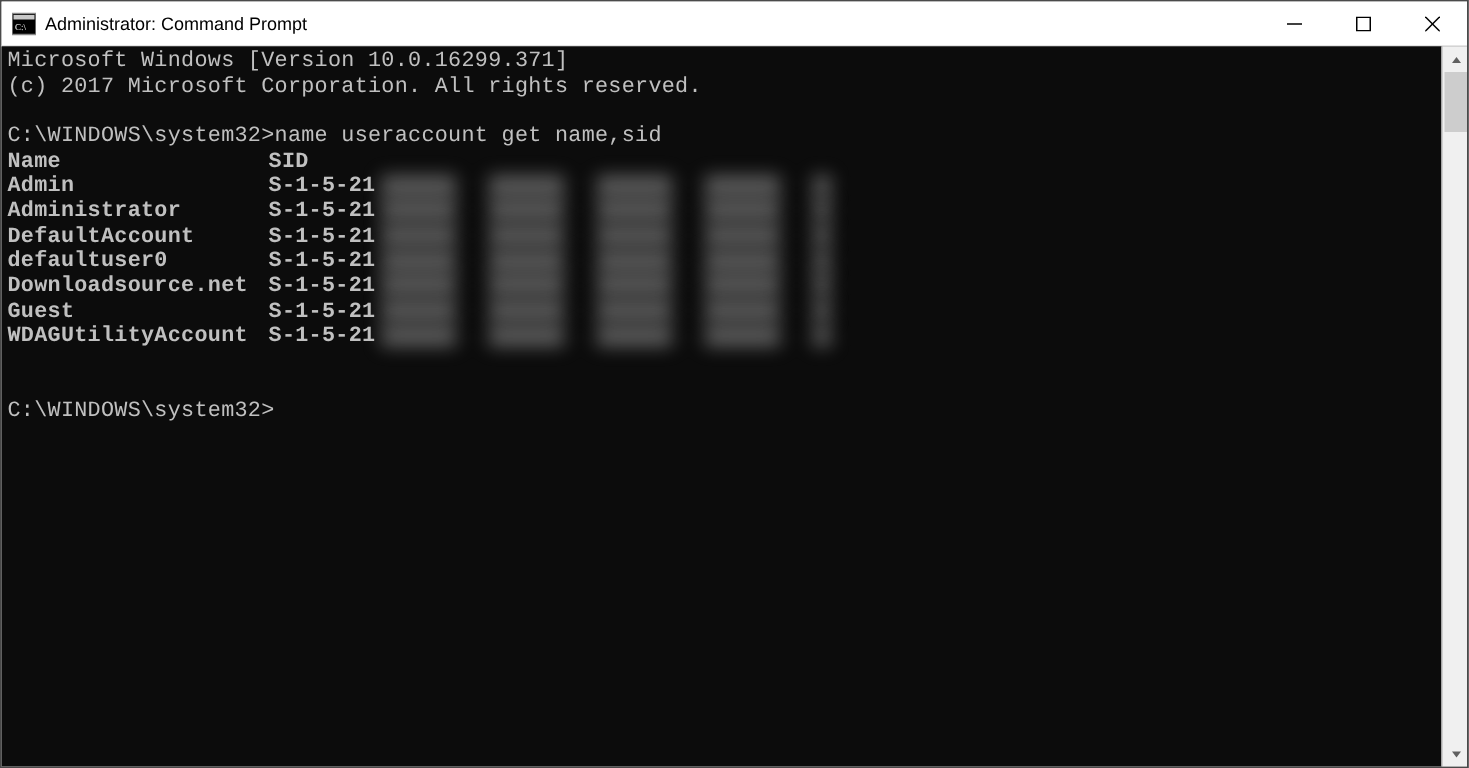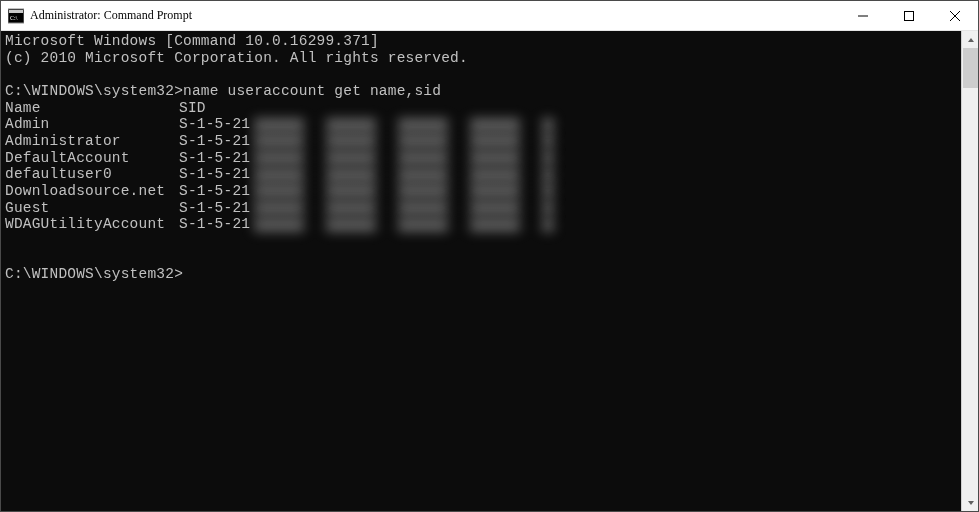--- a/index.html
+++ b/index.html
@@ -25,21 +25,20 @@
       margin-right: 6px;
       display: flex;
       align-items: center;
       justify-content: center;
     }
     .titlebar-title {
       font-size: 12px;
       color: #000;
       flex: 1;
       white-space: nowrap;
-      font-family: Liberation Serif, serif;
     }
     .titlebar-controls {
       display: flex;
       height: 100%;
     }
     .titlebar-btn {
       width: 46px;
       height: 30px;
       display: flex;
       align-items: center;
@@ -92,21 +91,21 @@
       background: #f0f0f0;
     }
     .scroll-thumb {
       position: absolute;
       top: 0;
       width: 15px;
       left: 1px;
       height: 40px;
       background: #cdcdcd;
     }
-    .row { display: block; }
+    .row { display: block; font-weight: bold; }
     .cell-name { display: inline-block; width: 20ch; }
     .cell-sid { display: inline-block; }
     .blur-box {
       display: inline-block;
       width: 300px;
       height: 14px;
       vertical-align: middle;
       margin-left: 4px;
       filter: blur(6px);
       background: repeating-linear-gradient(90deg, rgba(190,190,190,0.45) 0 50px, rgba(12,12,12,0.0) 50px 72px);
@@ -139,22 +138,22 @@
     <div class="titlebar-btn close">
       <svg width="10" height="10" viewBox="0 0 10 10">
           <line x1="0" y1="0" x2="10" y2="10" stroke="#000" stroke-width="1"></line>
           <line x1="10" y1="0" x2="0" y2="10" stroke="#000" stroke-width="1"></line>
         </svg>
     </div>
   </div>
 </div>
 
 <div class="terminal-area">
-  <div class="terminal"><span>Microsoft Windows [Command 10.0.16299.371]</span>
-<span>(c) 2010 Microsoft Corporation. All rights reserved.</span>
+  <div class="terminal"><span>Microsoft Windows [Version 10.0.16299.371]</span>
+<span>(c) 2017 Microsoft Corporation. All rights reserved.</span>
 
 <span>C:\WINDOWS\system32&gt;</span><span>name useraccount get name,sid</span>
 <span class="row"><span class="cell-name">Name</span><span class="cell-sid">SID</span></span><span class="row"><span class="cell-name">Admin</span><span class="cell-sid">S-1-5-21</span><span class="blur-box"></span></span><span class="row"><span class="cell-name">Administrator</span><span class="cell-sid">S-1-5-21</span><span class="blur-box"></span></span><span class="row"><span class="cell-name">DefaultAccount</span><span class="cell-sid">S-1-5-21</span><span class="blur-box"></span></span><span class="row"><span class="cell-name">defaultuser0</span><span class="cell-sid">S-1-5-21</span><span class="blur-box"></span></span><span class="row"><span class="cell-name">Downloadsource.net</span><span class="cell-sid">S-1-5-21</span><span class="blur-box"></span></span><span class="row"><span class="cell-name">Guest</span><span class="cell-sid">S-1-5-21</span><span class="blur-box"></span></span><span class="row"><span class="cell-name">WDAGUtilityAccount</span><span class="cell-sid">S-1-5-21</span><span class="blur-box"></span></span>
 
 <span>C:\WINDOWS\system32&gt;</span>
 </div>
   <div class="scrollbar">
     <div class="scroll-arrow up">
       <svg width="8" height="8" viewBox="0 0 8 8">
           <polygon points="4,2 7,6 1,6" fill="#606060"></polygon>

